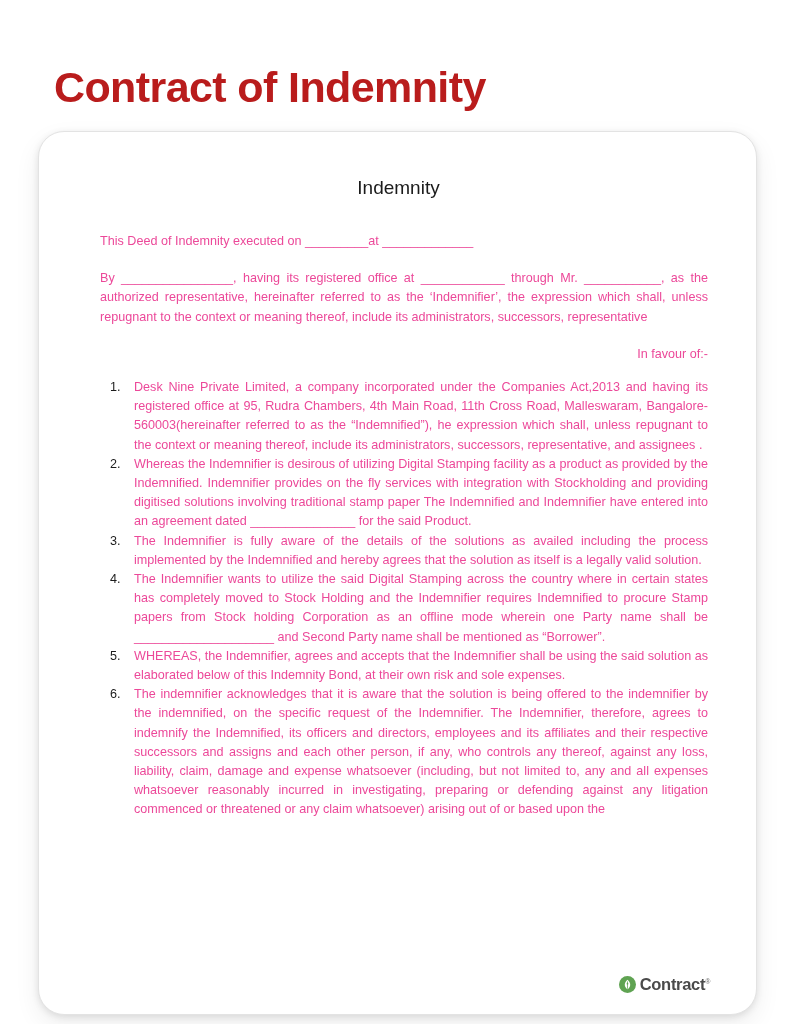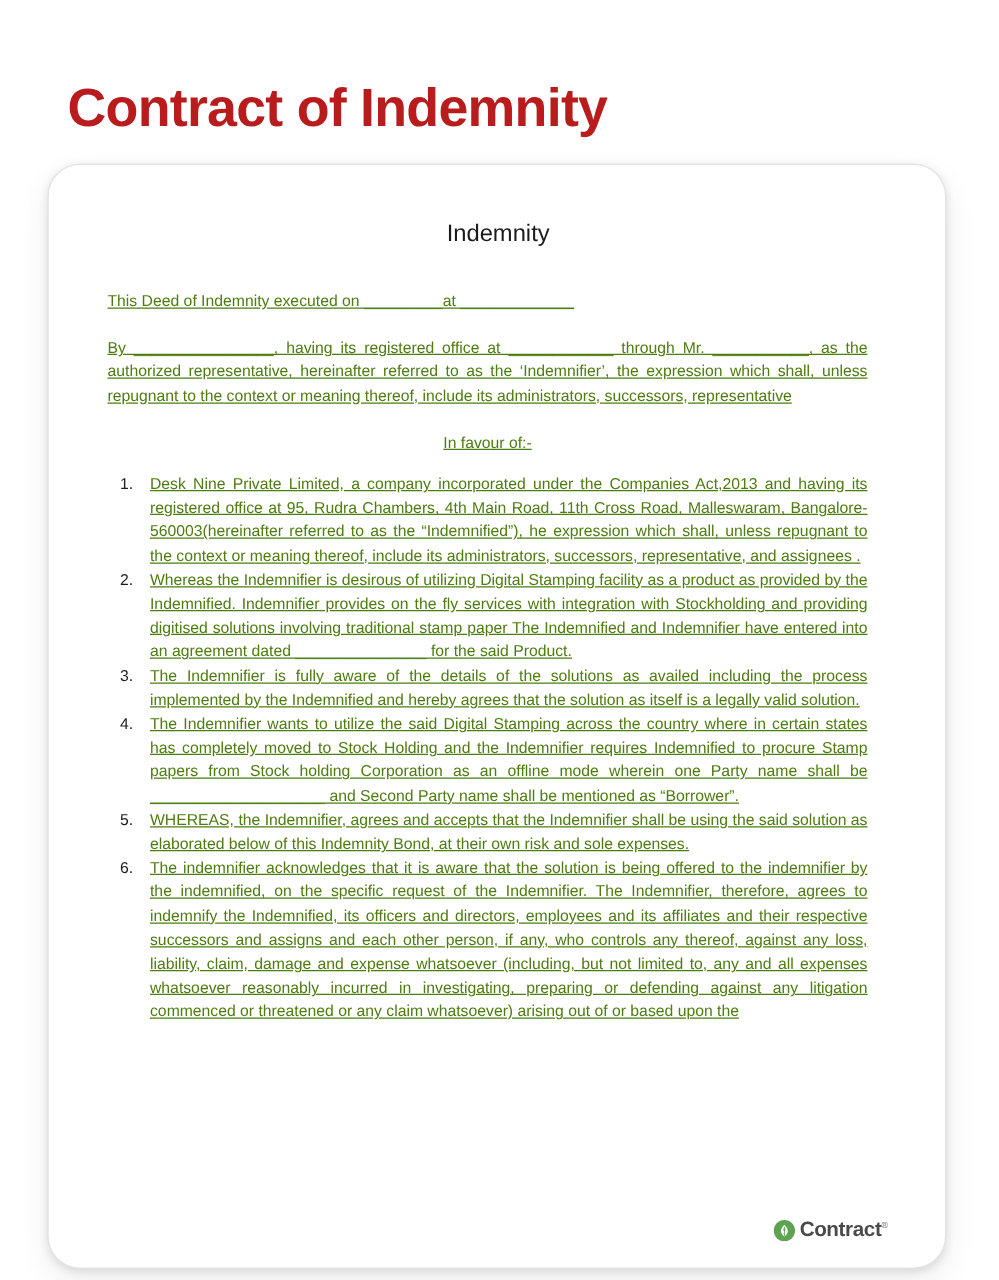--- a/index.html
+++ b/index.html
@@ -61,39 +61,38 @@
     top: 45px;
     text-align: center;
     font-size: 19px;
     color: #1b1b1b;
     font-family: "Liberation Sans", sans-serif;
   }
 
   
   .doc-body {
     position: absolute;
-    left: 47px;
+    left: 61px;
     top: 100px;
     width: 608px;
     font-size: 12.6px;
     line-height: 19.2px;
-    color: #4d7c0f;
+    color: #ec4899;
     text-align: justify;
     -webkit-hyphens: none;
     hyphens: none;
-    text-decoration: underline;
   }
 
   .para {
     margin: 0 0 0 0;
     text-align: justify;
   }
   .para.lead { margin-bottom: 18px; text-align: left; }
   .para.byline { margin-bottom: 18px; }
-  .para.favour { margin-bottom: 14px; text-align: center; }
+  .para.favour { margin-bottom: 14px; text-align: right; }
 
   
   ol.clauses {
     margin: 0;
     padding: 0 0 0 0;
     list-style: none;
     counter-reset: clause;
   }
   ol.clauses > li {
     counter-increment: clause;

